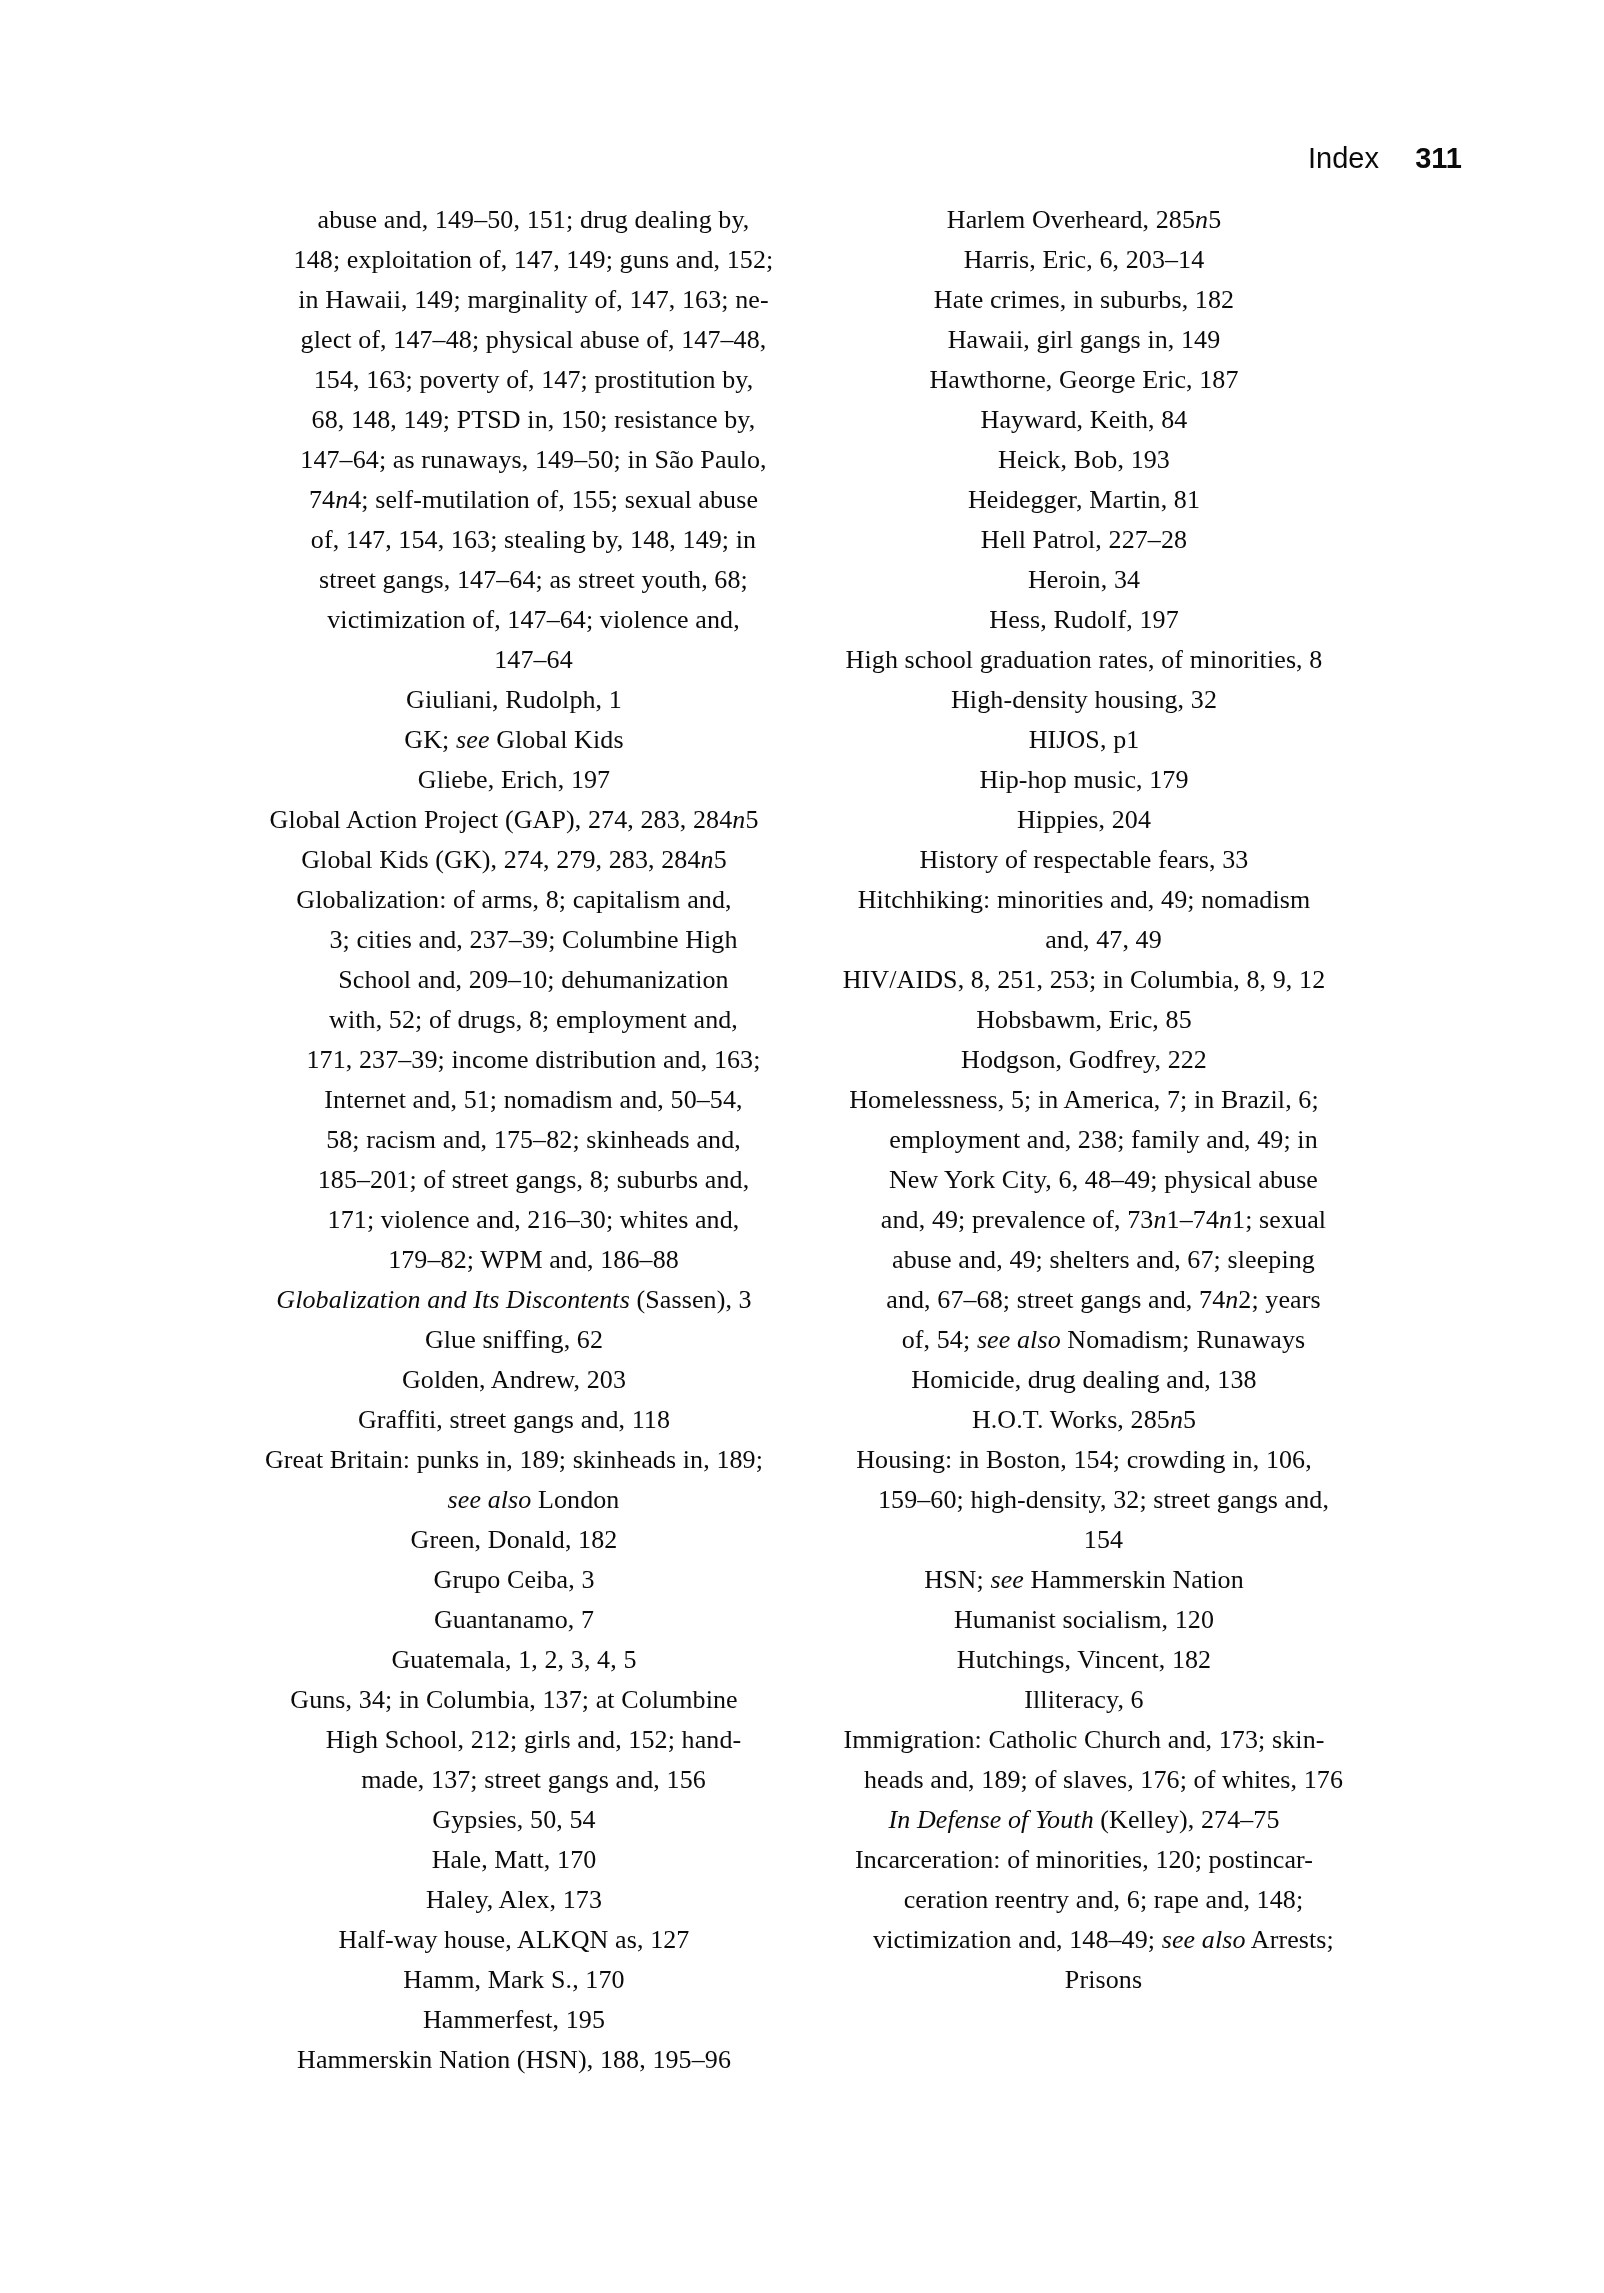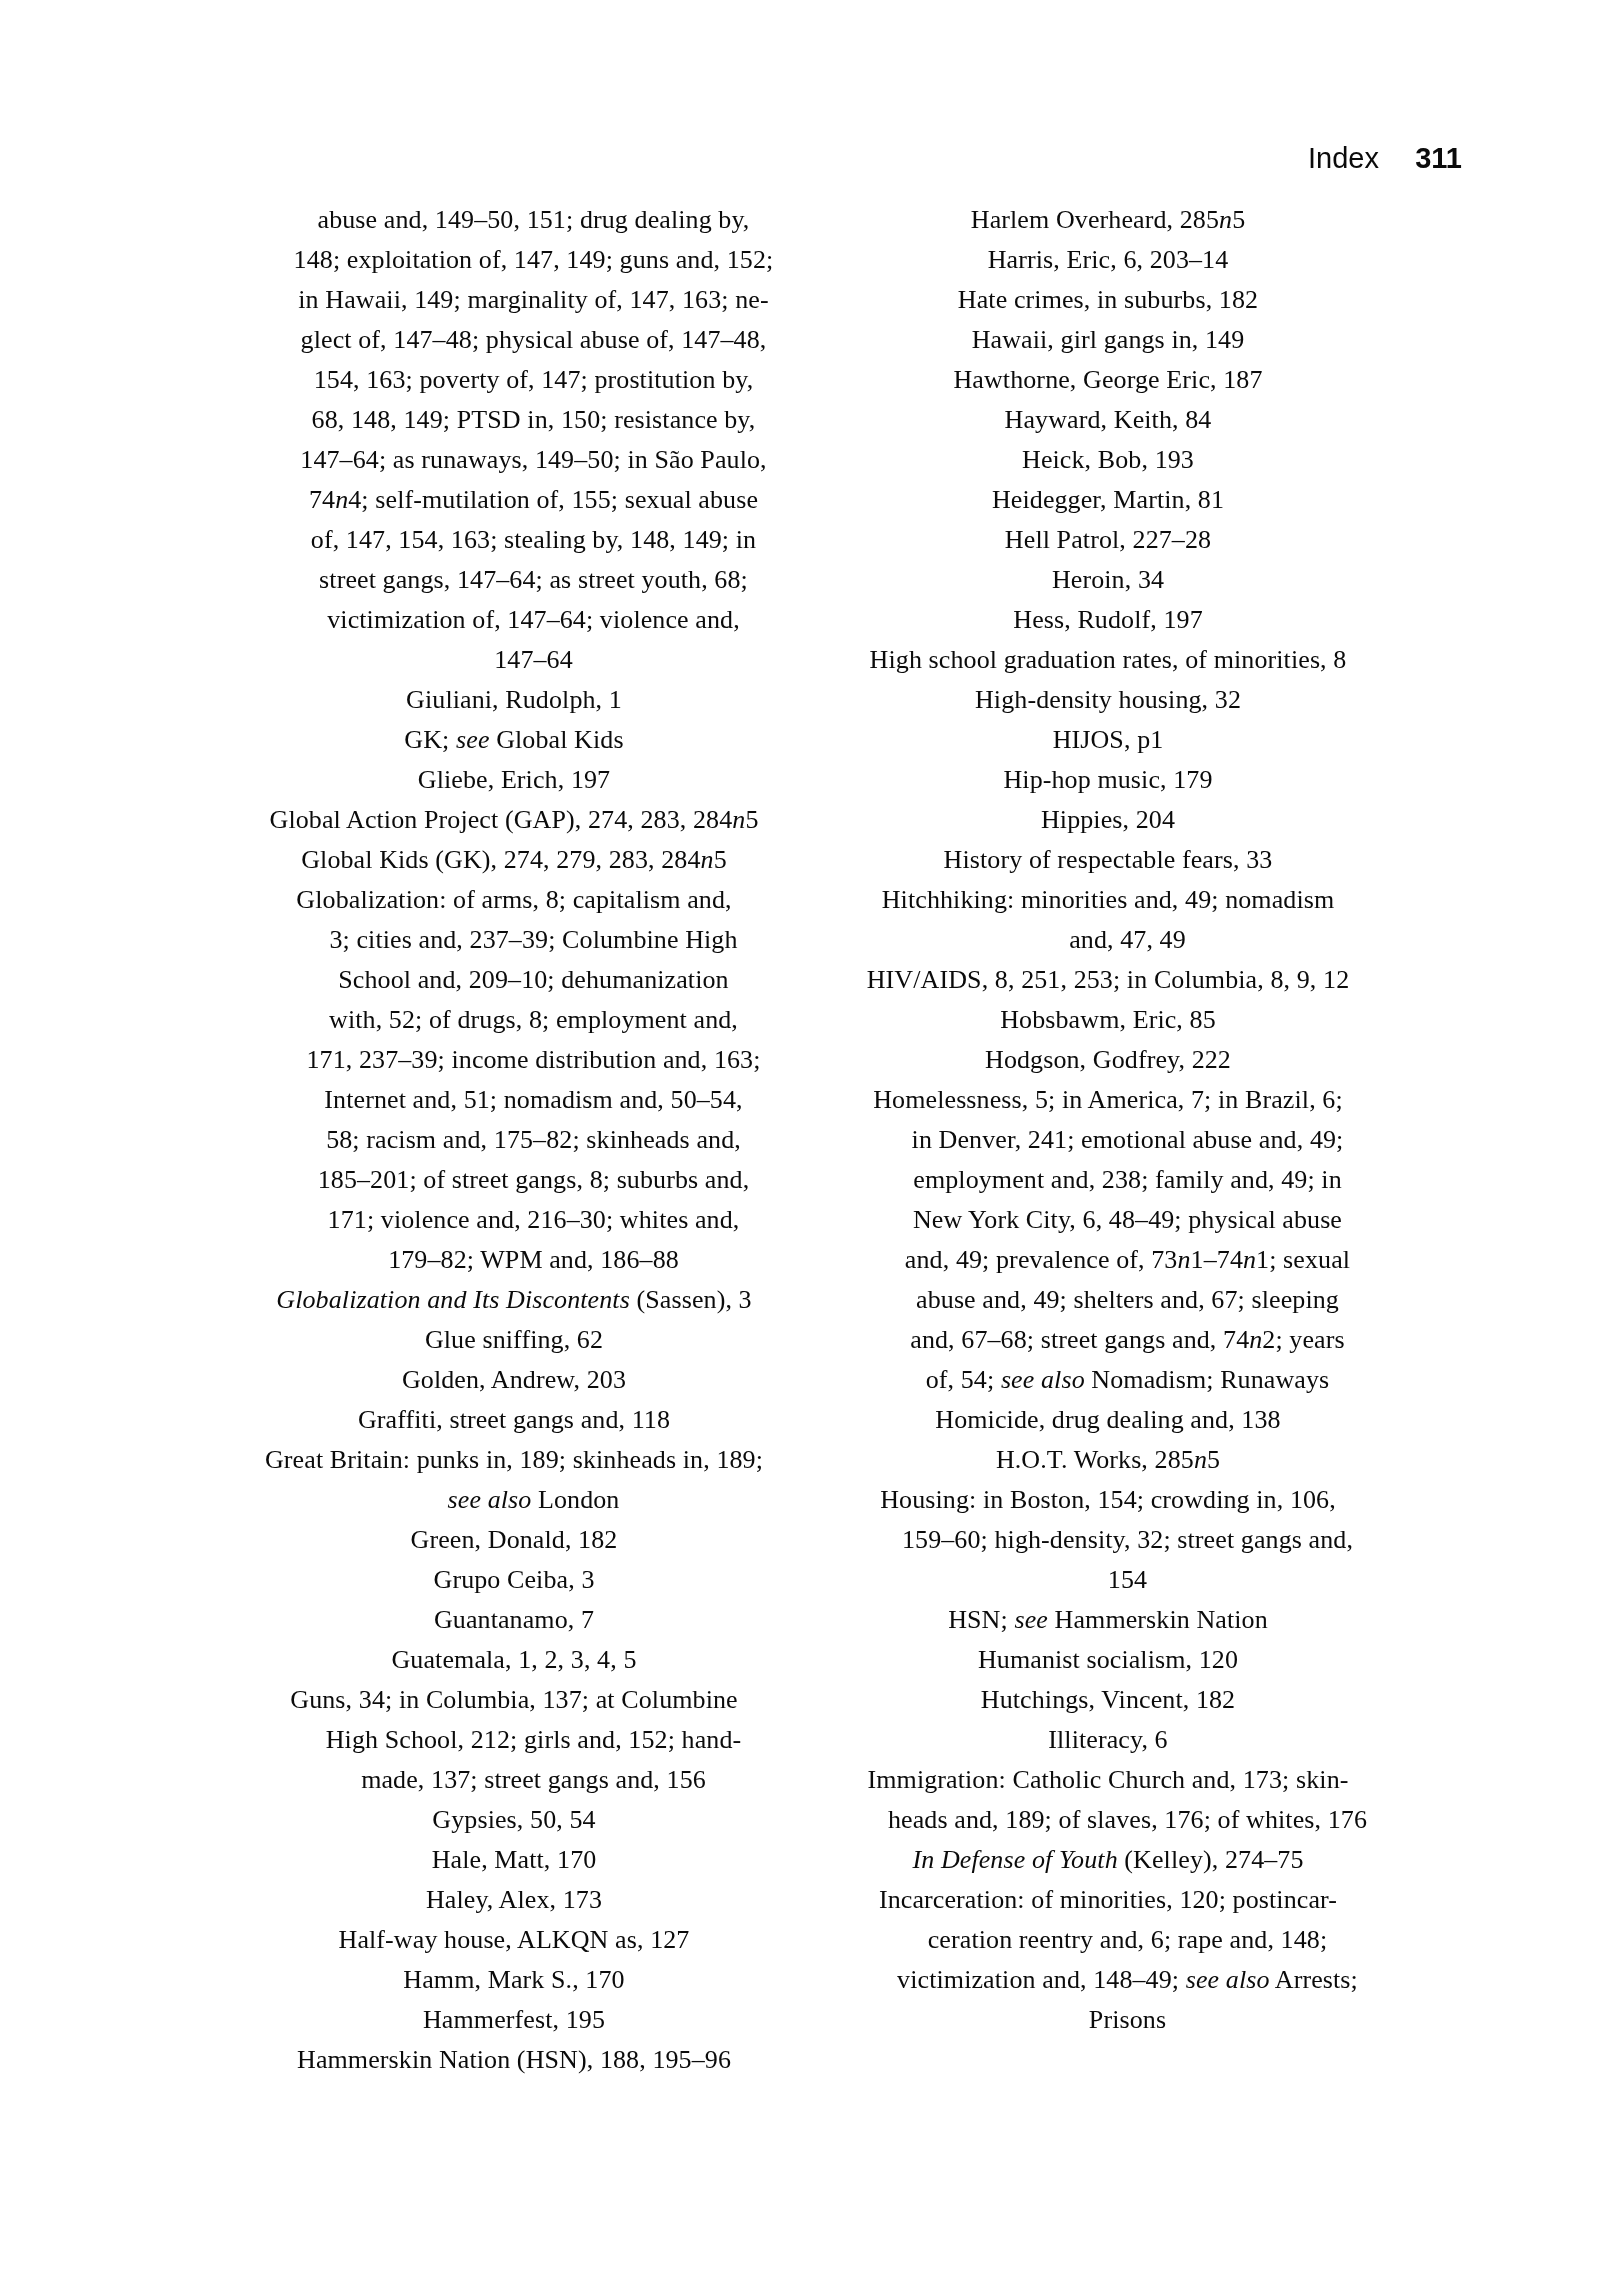--- a/index.html
+++ b/index.html
@@ -36,21 +36,21 @@
   .col {
     position: absolute;
     top: 200px;
     font-size: 26px;
     line-height: 40px;
     letter-spacing: 0.1px;
     white-space: nowrap;
     text-align: center;
   }
   .col-left  { left: 230px; width: 568px; }
-  .col-right { left: 824px; width: 568px; }
+  .col-right { left: 800px; width: 568px; }
   .entry.gap { }
   .line.indent { padding-left: 39px; }
   .it { font-style: italic; }
 </style>
 </head>
 <body>
 
 <div class="page">
 
   <div class="running-header">
@@ -216,21 +216,20 @@
         <div class="line"><span>HIV/AIDS, 8, 251, 253; in Columbia, 8, 9, 12</span></div>
       </div>
       <div class="entry">
         <div class="line"><span>Hobsbawm, Eric, 85</span></div>
       </div>
       <div class="entry">
         <div class="line"><span>Hodgson, Godfrey, 222</span></div>
       </div>
       <div class="entry">
         <div class="line"><span>Homelessness, 5; in America, 7; in Brazil, 6;</span></div>
-        <div class="line indent"><span>in Denver, 241; emotional abuse and, 49;</span></div>
         <div class="line indent"><span>employment and, 238; family and, 49; in</span></div>
         <div class="line indent"><span>New York City, 6, 48–49; physical abuse</span></div>
         <div class="line indent"><span>and, 49; prevalence of, 73</span><span class="it">n</span><span>1–74</span><span class="it">n</span><span>1; sexual</span></div>
         <div class="line indent"><span>abuse and, 49; shelters and, 67; sleeping</span></div>
         <div class="line indent"><span>and, 67–68; street gangs and, 74</span><span class="it">n</span><span>2; years</span></div>
         <div class="line indent"><span>of, 54; </span><span class="it">see also</span><span> Nomadism; Runaways</span></div>
       </div>
       <div class="entry">
         <div class="line"><span>Homicide, drug dealing and, 138</span></div>
       </div>

